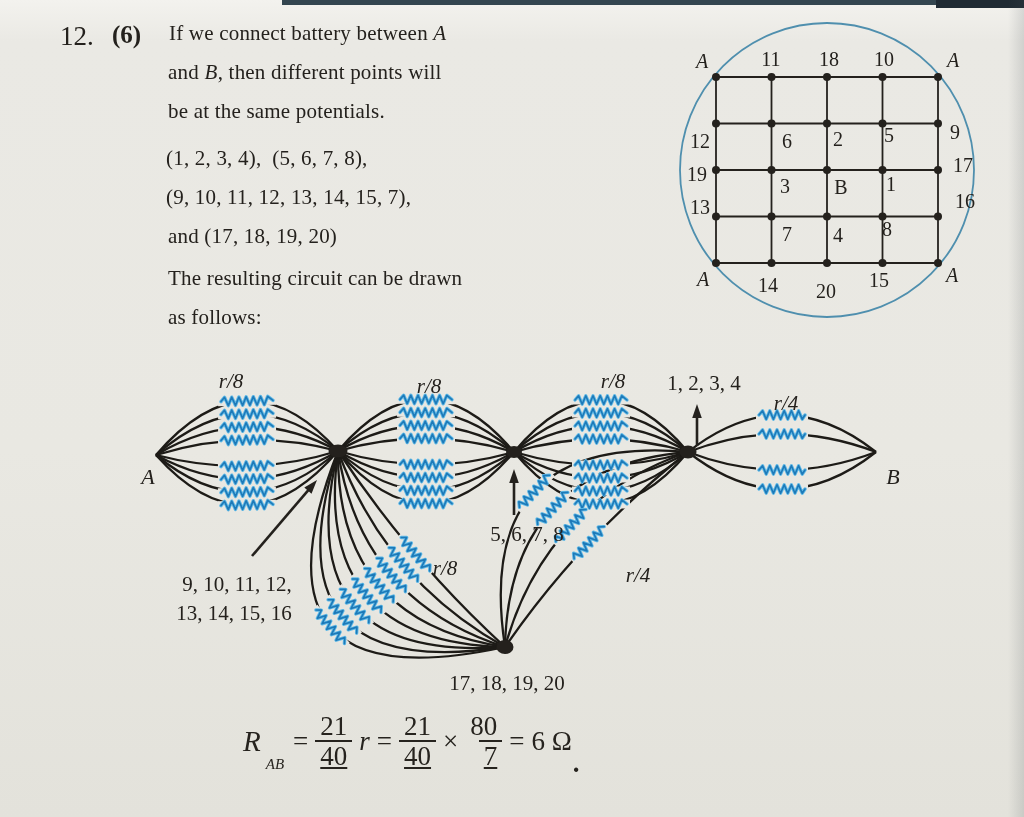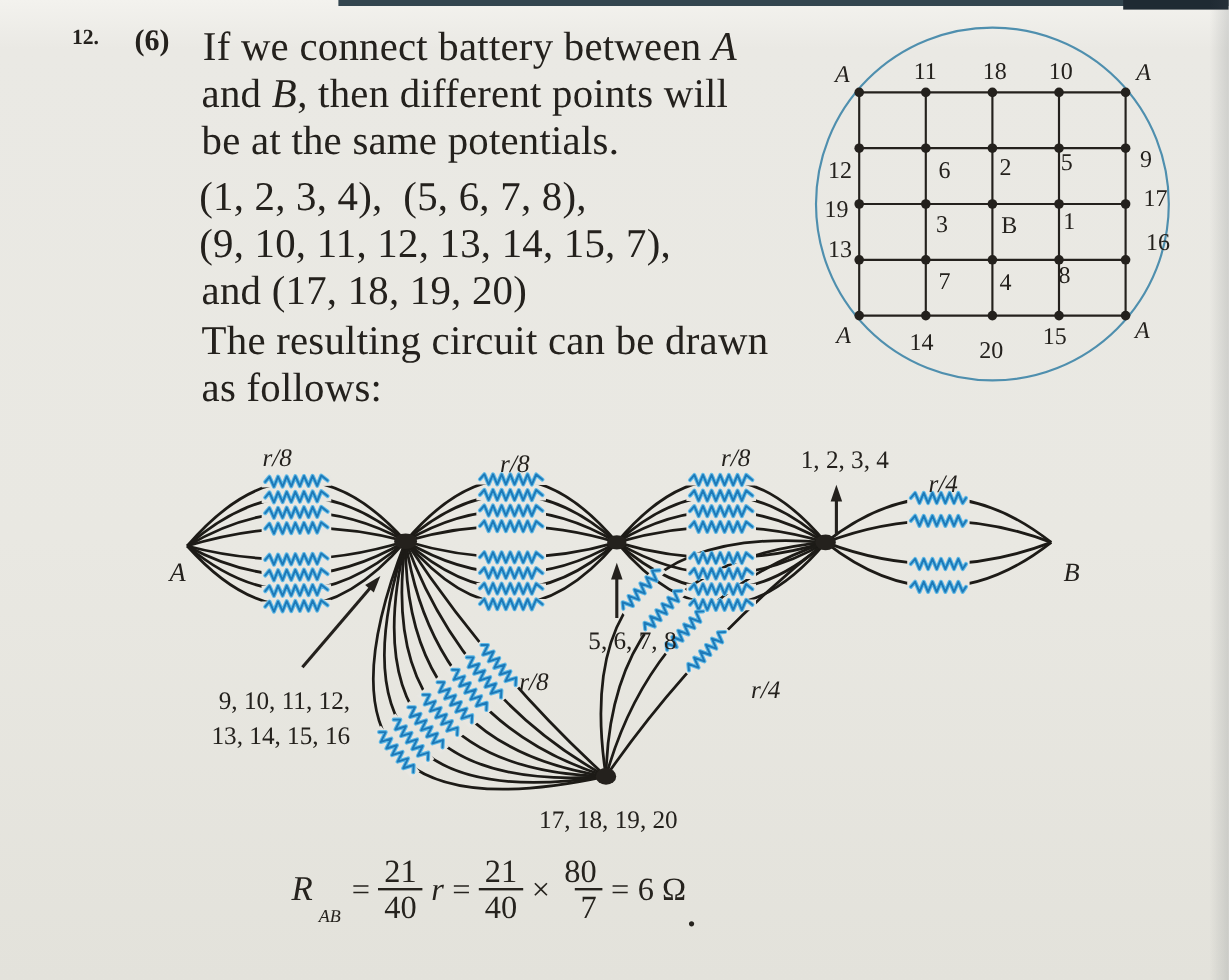--- a/index.html
+++ b/index.html
@@ -7,31 +7,31 @@
     position:relative;width:1024px;height:817px;overflow:hidden;
     background:linear-gradient(180deg,#f3f2ee 0%,#eae9e4 5%,#e9e8e2 55%,#e3e2db 100%);
     font-family:"Liberation Serif",serif;color:#24211d;
   }
   .page::after{
     content:"";position:absolute;right:0;top:0;width:16px;height:100%;
     background:linear-gradient(90deg,rgba(0,0,0,0),rgba(70,78,84,.16));pointer-events:none;
   }
   .topbar{position:absolute;left:282px;top:0;width:742px;height:5px;background:#33454f;}
   .topbar-dark{position:absolute;left:936px;top:0;width:88px;height:8px;background:#1f2a33;}
-  .pnum{position:absolute;font-weight:bold;font-size:18px;}
+  .pnum{position:absolute;font-weight:normal;font-size:27px;}
   .ppart{position:absolute;font-weight:bold;font-size:25px;}
-  .problem-line{position:absolute;font-size:34px;white-space:pre;letter-spacing:.2px;}
+  .problem-line{position:absolute;font-size:21px;white-space:pre;letter-spacing:.2px;}
   .problem-line i{letter-spacing:.5px;}
   svg.fig{position:absolute;left:0;top:0;width:1024px;height:817px;}
   .ft{font-family:"Liberation Serif",serif;fill:#24211d;}
   .it{font-style:italic;}
   .formula{position:absolute;left:243px;top:712px;display:flex;align-items:center;
     font-size:27px;gap:7px;color:#26231e;}
   .frac{display:inline-flex;flex-direction:column;align-items:flex-end;line-height:1.05;}
-  .frac .den{border-top:2.2px solid #26231e;}
+  .frac .den{border-top:2.2px solid #26231e;text-decoration:underline;}
   .frac span{padding:0 5px;}
   .fsym{font-style:italic;font-size:29px;}
   .fsub{font-style:italic;font-size:15px;align-self:flex-end;margin:0 2px -2px -2px;}
   .fvar{font-style:italic;}
   .fdot{font-weight:bold;align-self:flex-end;margin-left:-6px;line-height:.6;}
 </style>
 </head>
 <body>
 
 <div class="page">

